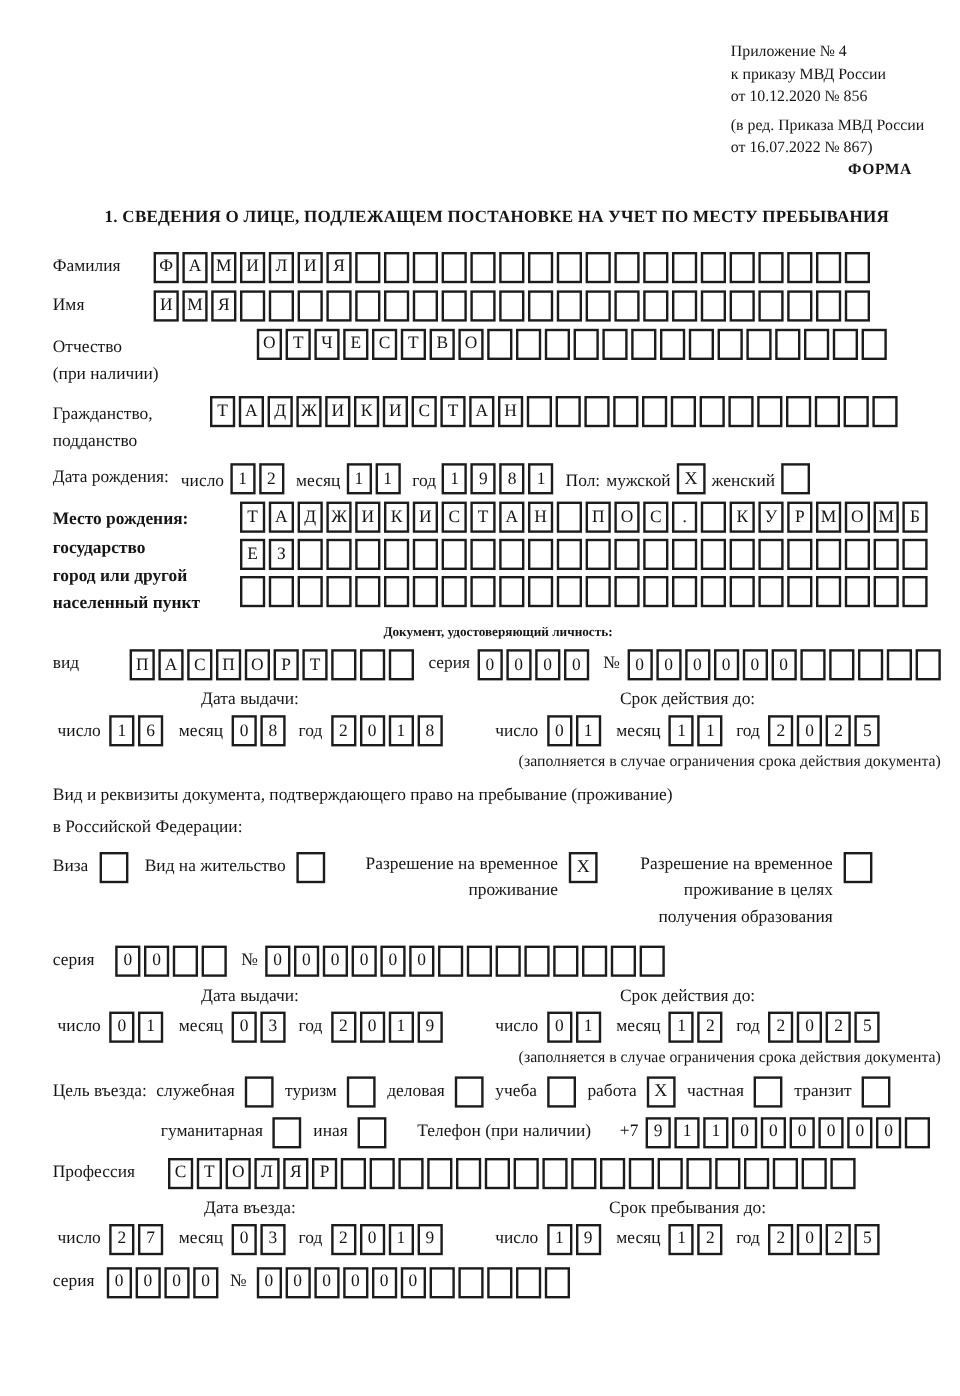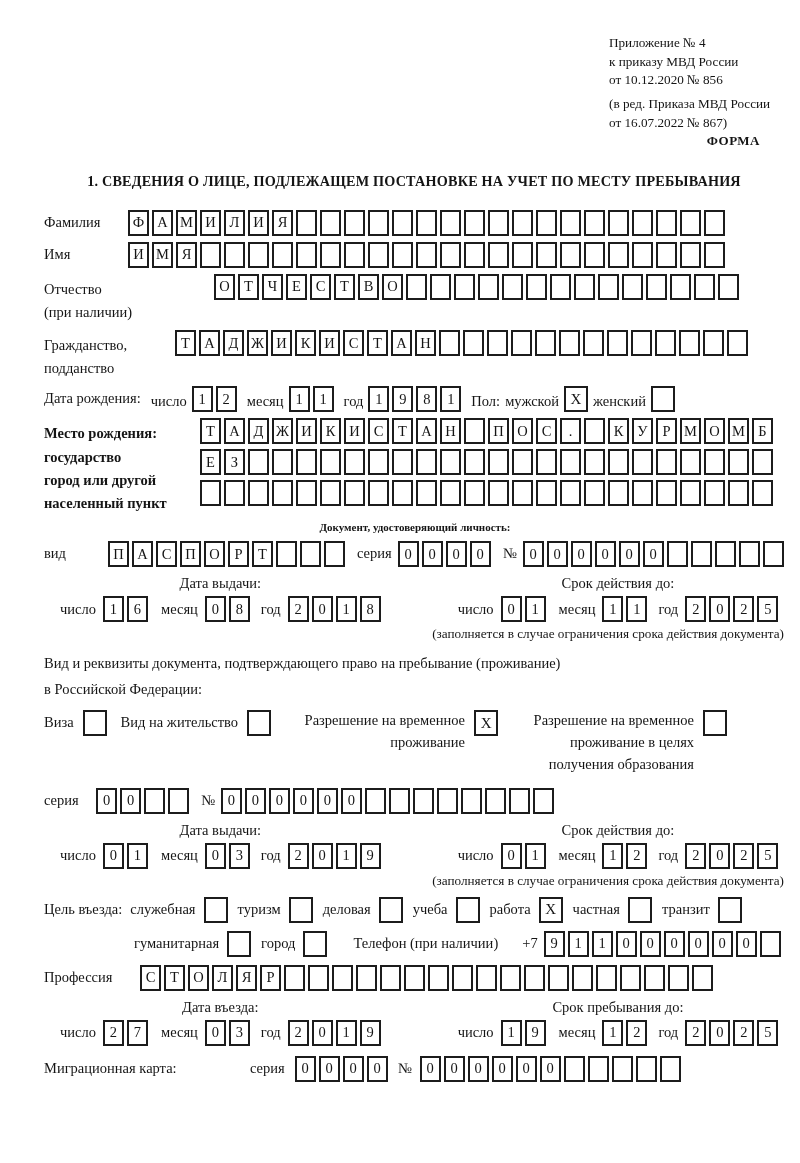--- a/index.html
+++ b/index.html
@@ -23,21 +23,21 @@
   .boxes{display:flex;gap:3px;flex:0 0 auto;}
   .bx{box-sizing:border-box;width:21px;height:26px;border:2px solid #1c1c1c;background:#fff;
       display:flex;align-items:center;justify-content:center;font-size:14.5px;flex:0 0 auto;}
   .cbox{box-sizing:border-box;width:24px;height:26px;border:2px solid #1c1c1c;background:#fff;
       display:inline-flex;align-items:center;justify-content:center;font-size:15px;flex:0 0 auto;}
   .stack{display:flex;flex-direction:column;gap:5px;}
 
   .dg{display:inline-flex;align-items:center;gap:5px;margin-left:10px;}
   .dg:first-of-type{margin-left:6px;}
   .center-b{text-align:center;font-weight:bold;font-size:11px;margin:4px 0 8px;}
-  .dates{display:flex;margin:8px 16px 2px;gap:33px;}
+  .dates{display:flex;margin:8px 4px 2px;}
   .dcol{flex:0 0 auto;}
   .dcol.right{margin-left:44px;}
   .dhead{text-align:center;margin-bottom:4px;}
   .dline{display:flex;align-items:center;gap:5px;}
   .dline .wd{padding-right:2px;}
   .note-r{text-align:right;font-size:13.2px;margin:4px 2px 8px 0;}
 
   .intro{line-height:1.8;}
   .opts{display:flex;align-items:flex-start;margin:8px 0 12px;}
   .optitem{display:inline-flex;align-items:flex-start;}
@@ -517,21 +517,21 @@
       <span class="cbox">X</span>
     <span class="pl">частная</span>
       <span class="cbox"></span>
     <span class="pl">транзит</span>
       <span class="cbox"></span>
   </div>
 
   <div class="purp" style="margin-left:90px;">
     <span class="pl">гуманитарная</span>
       <span class="cbox"></span>
-    <span class="pl">город</span>
+    <span class="pl">иная</span>
       <span class="cbox"></span>
     <span class="pl" style="margin-left:16px;">Телефон (при наличии)</span>
     <span class="pl" style="margin-left:24px;">+7</span>
     <span class="boxes" style="margin-left:6px;">
         <span class="bx">9</span>
         <span class="bx">1</span>
         <span class="bx">1</span>
         <span class="bx">0</span>
         <span class="bx">0</span>
         <span class="bx">0</span>
@@ -613,21 +613,20 @@
             <span class="bx">2</span>
             <span class="bx">0</span>
             <span class="bx">2</span>
             <span class="bx">5</span>
           </span>
       </div>
     </div>
   </div>
 
   <div class="row" style="margin-top:10px;">
-    <span class="lbl" style="width:206px;">Миграционная карта:</span>
     <span class="lbl" style="padding-right:10px;">серия</span>
     <span class="boxes">
         <span class="bx">0</span>
         <span class="bx">0</span>
         <span class="bx">0</span>
         <span class="bx">0</span>
       </span>
     <span class="lbl" style="padding:4px 8px 0 10px;">№</span>
     <span class="boxes">
         <span class="bx">0</span>

